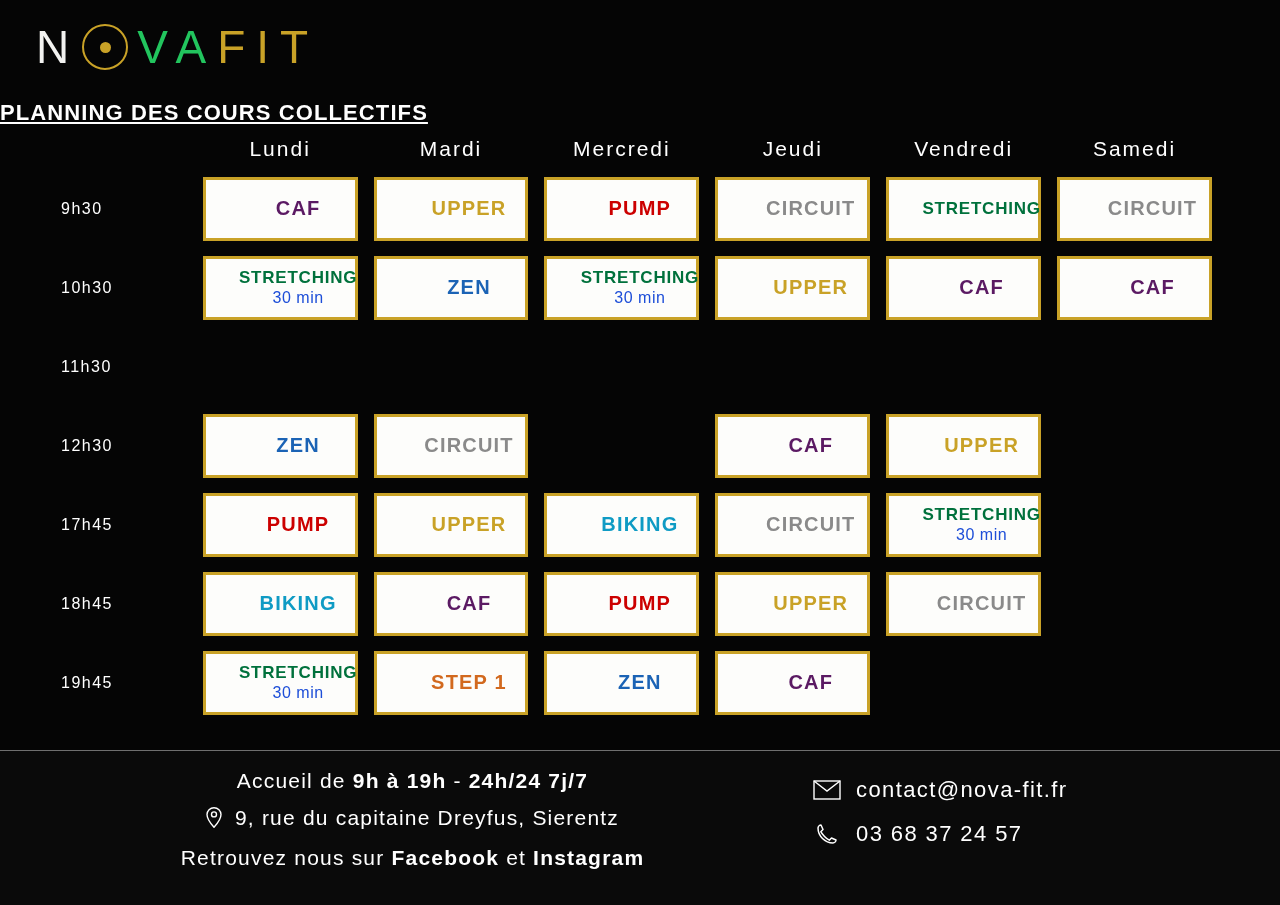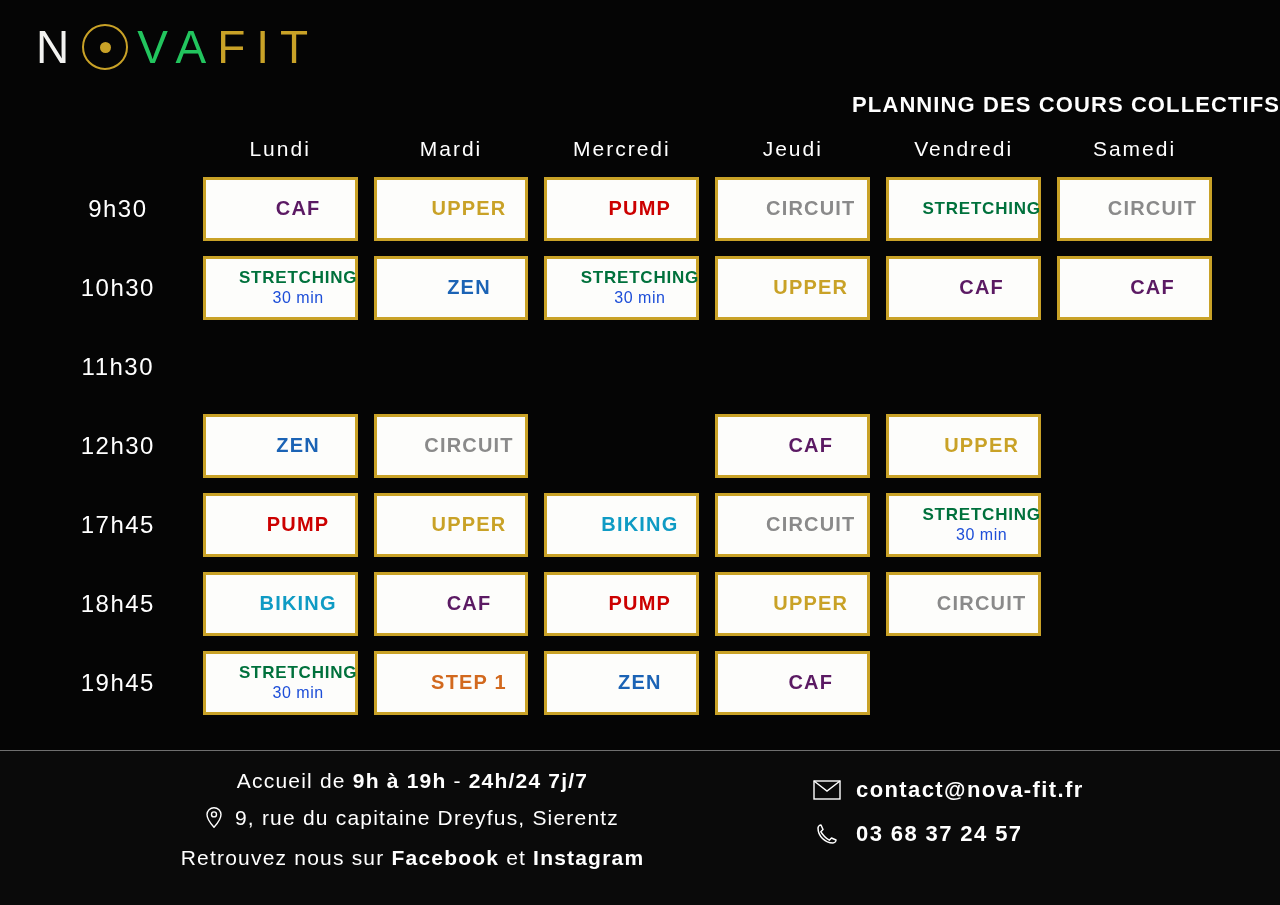--- a/index.html
+++ b/index.html
@@ -42,26 +42,27 @@
   .logo-o-dot {
     width: 11px; height: 11px; border-radius: 50%;
     background: #c9a227;
   }
   .logo-v { color: #22c55e; }
   .logo-fit { color: #c9a227; }
 
   
   .title {
     position: absolute;
-    left: 0; right: 0; top: 92px;
-    text-align: right;
+    left: 0; right: 0; top: 100px;
+    text-align: left;
     color: #ffffff;
     font-size: 22px;
     font-weight: bold;
     letter-spacing: 1.1px;
+    text-decoration: underline;
   }
 
   
   .grid {
     position: absolute;
     left: 60px; top: 136px;
     width: 1160px;
   }
   table.planning {
     border-collapse: separate;
@@ -78,23 +79,23 @@
     font-weight: normal;
     letter-spacing: 2px;
     padding-bottom: 8px;
     text-align: center;
     font-family: "Liberation Sans", sans-serif;
   }
   th.corner { background: transparent; }
 
   td.timecell {
     color: #ffffff;
-    font-size: 24px;
+    font-size: 16px;
     letter-spacing: 1.5px;
-    text-align: center;
+    text-align: left;
     padding-right: 20px;
     vertical-align: middle;
     white-space: nowrap;
     height: 79px;
   }
   td.slot {
     height: 79px;
     padding: 4px 8px;
     vertical-align: middle;
   }
@@ -161,21 +162,21 @@
     position: absolute;
     left: 800px; top: 26px; width: 470px;
   }
   .fr-line {
     display: flex;
     align-items: center;
     color: #ffffff;
     font-size: 22px;
     letter-spacing: 1.4px;
     margin-bottom: 18px;
-    font-weight: bold;
+    font-weight: normal;
     justify-content: flex-start;
     padding-left: 10px;
   }
   .fr-line .ficon {
     width: 34px;
     display: inline-flex;
     justify-content: center;
     margin-right: 12px;
   }
 </style>

